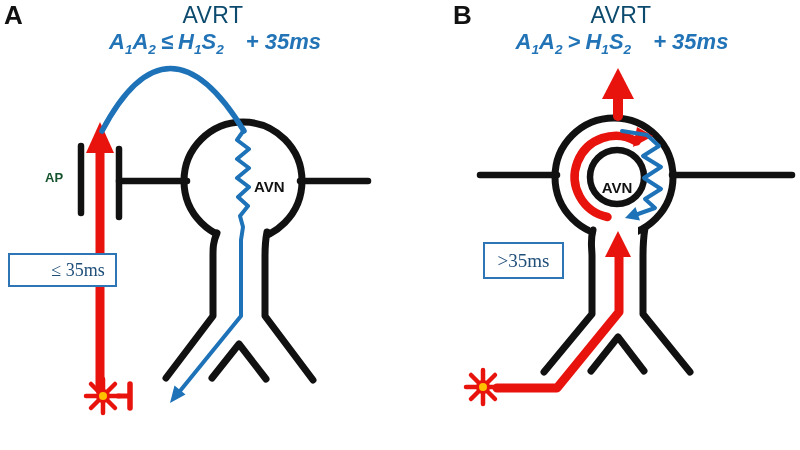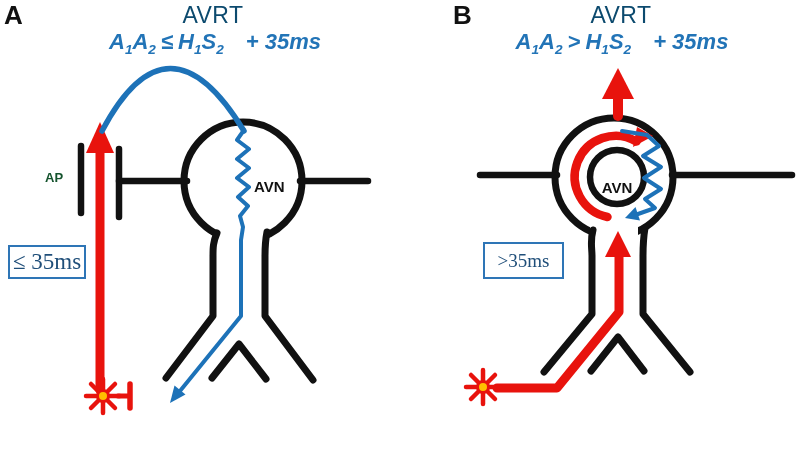--- a/index.html
+++ b/index.html
@@ -12,21 +12,21 @@
   .title{position:absolute;top:2px;width:360px;text-align:center;
          font-size:23px;font-weight:400;color:#0c4a6e;letter-spacing:.5px;}
   #panel-a .title{left:33px;} #panel-b .title{left:41px;}
   .formula{position:absolute;top:29px;width:360px;text-align:center;
            font-size:22px;font-style:italic;font-weight:600;color:#2274b7;}
   #panel-a .formula{left:35px;} #panel-b .formula{left:42px;}
   .formula sub{font-size:62%;vertical-align:-5px;}
   .formula .op{margin:0 5px;} .formula .tail{margin-left:22px;}
   .ms-box{position:absolute;border:2px solid #2e75b6;background:#fff;color:#1f4e79;
           font-family:"Liberation Serif",serif;display:flex;align-items:center;justify-content:center;}
-  #box-a{left:8px;top:245px;width:74px;height:30px;font-size:23px;}
+  #box-a{left:8px;top:253px;width:74px;height:30px;font-size:18px;padding-left:31px;}
   #box-b{left:83px;top:242px;width:77px;height:33px;font-size:19px;text-align:center;}
   .ap-label{position:absolute;left:45px;top:170px;font-size:13px;font-weight:700;color:#14532d;}
   .avn-label{position:absolute;color:#111;font-weight:600;margin-top:11px;}
   #avn-a{left:254px;top:167px;font-size:15px;}
   #avn-b{left:191px;top:168px;width:52px;text-align:center;font-size:15px;}
   svg.diagram{position:absolute;left:0;top:0;}
 </style>
 </head>
 <body>
 

